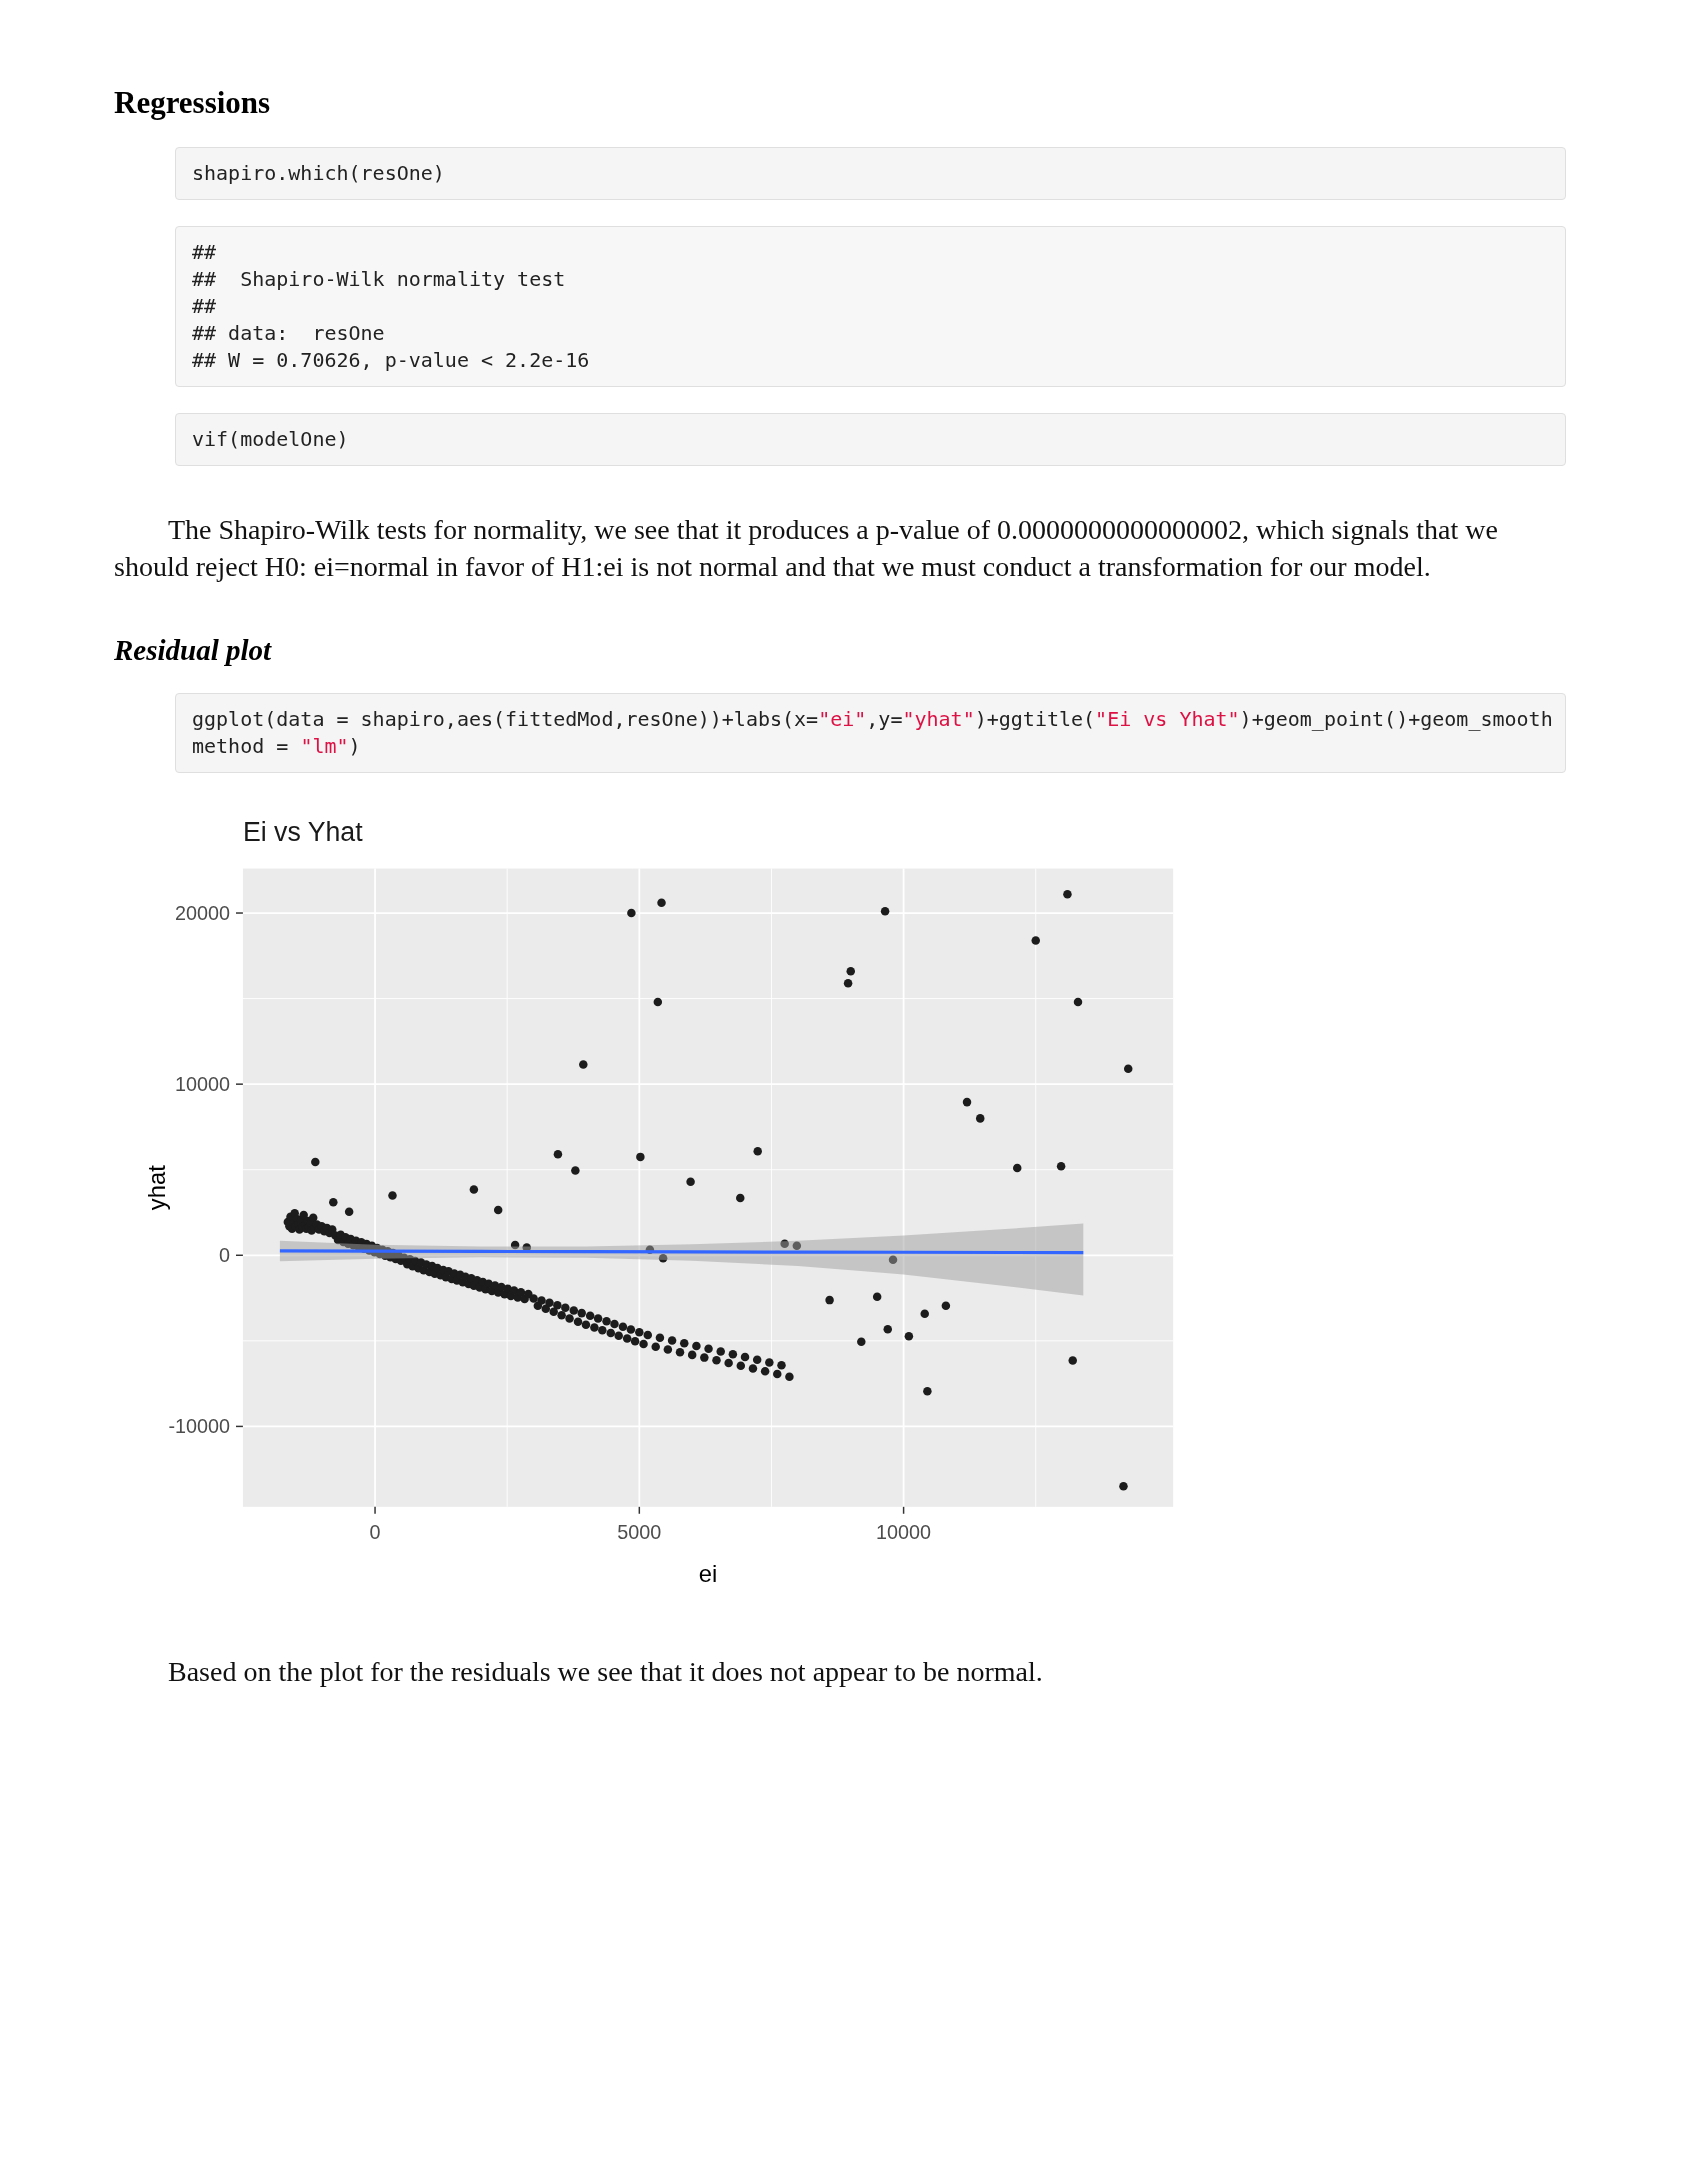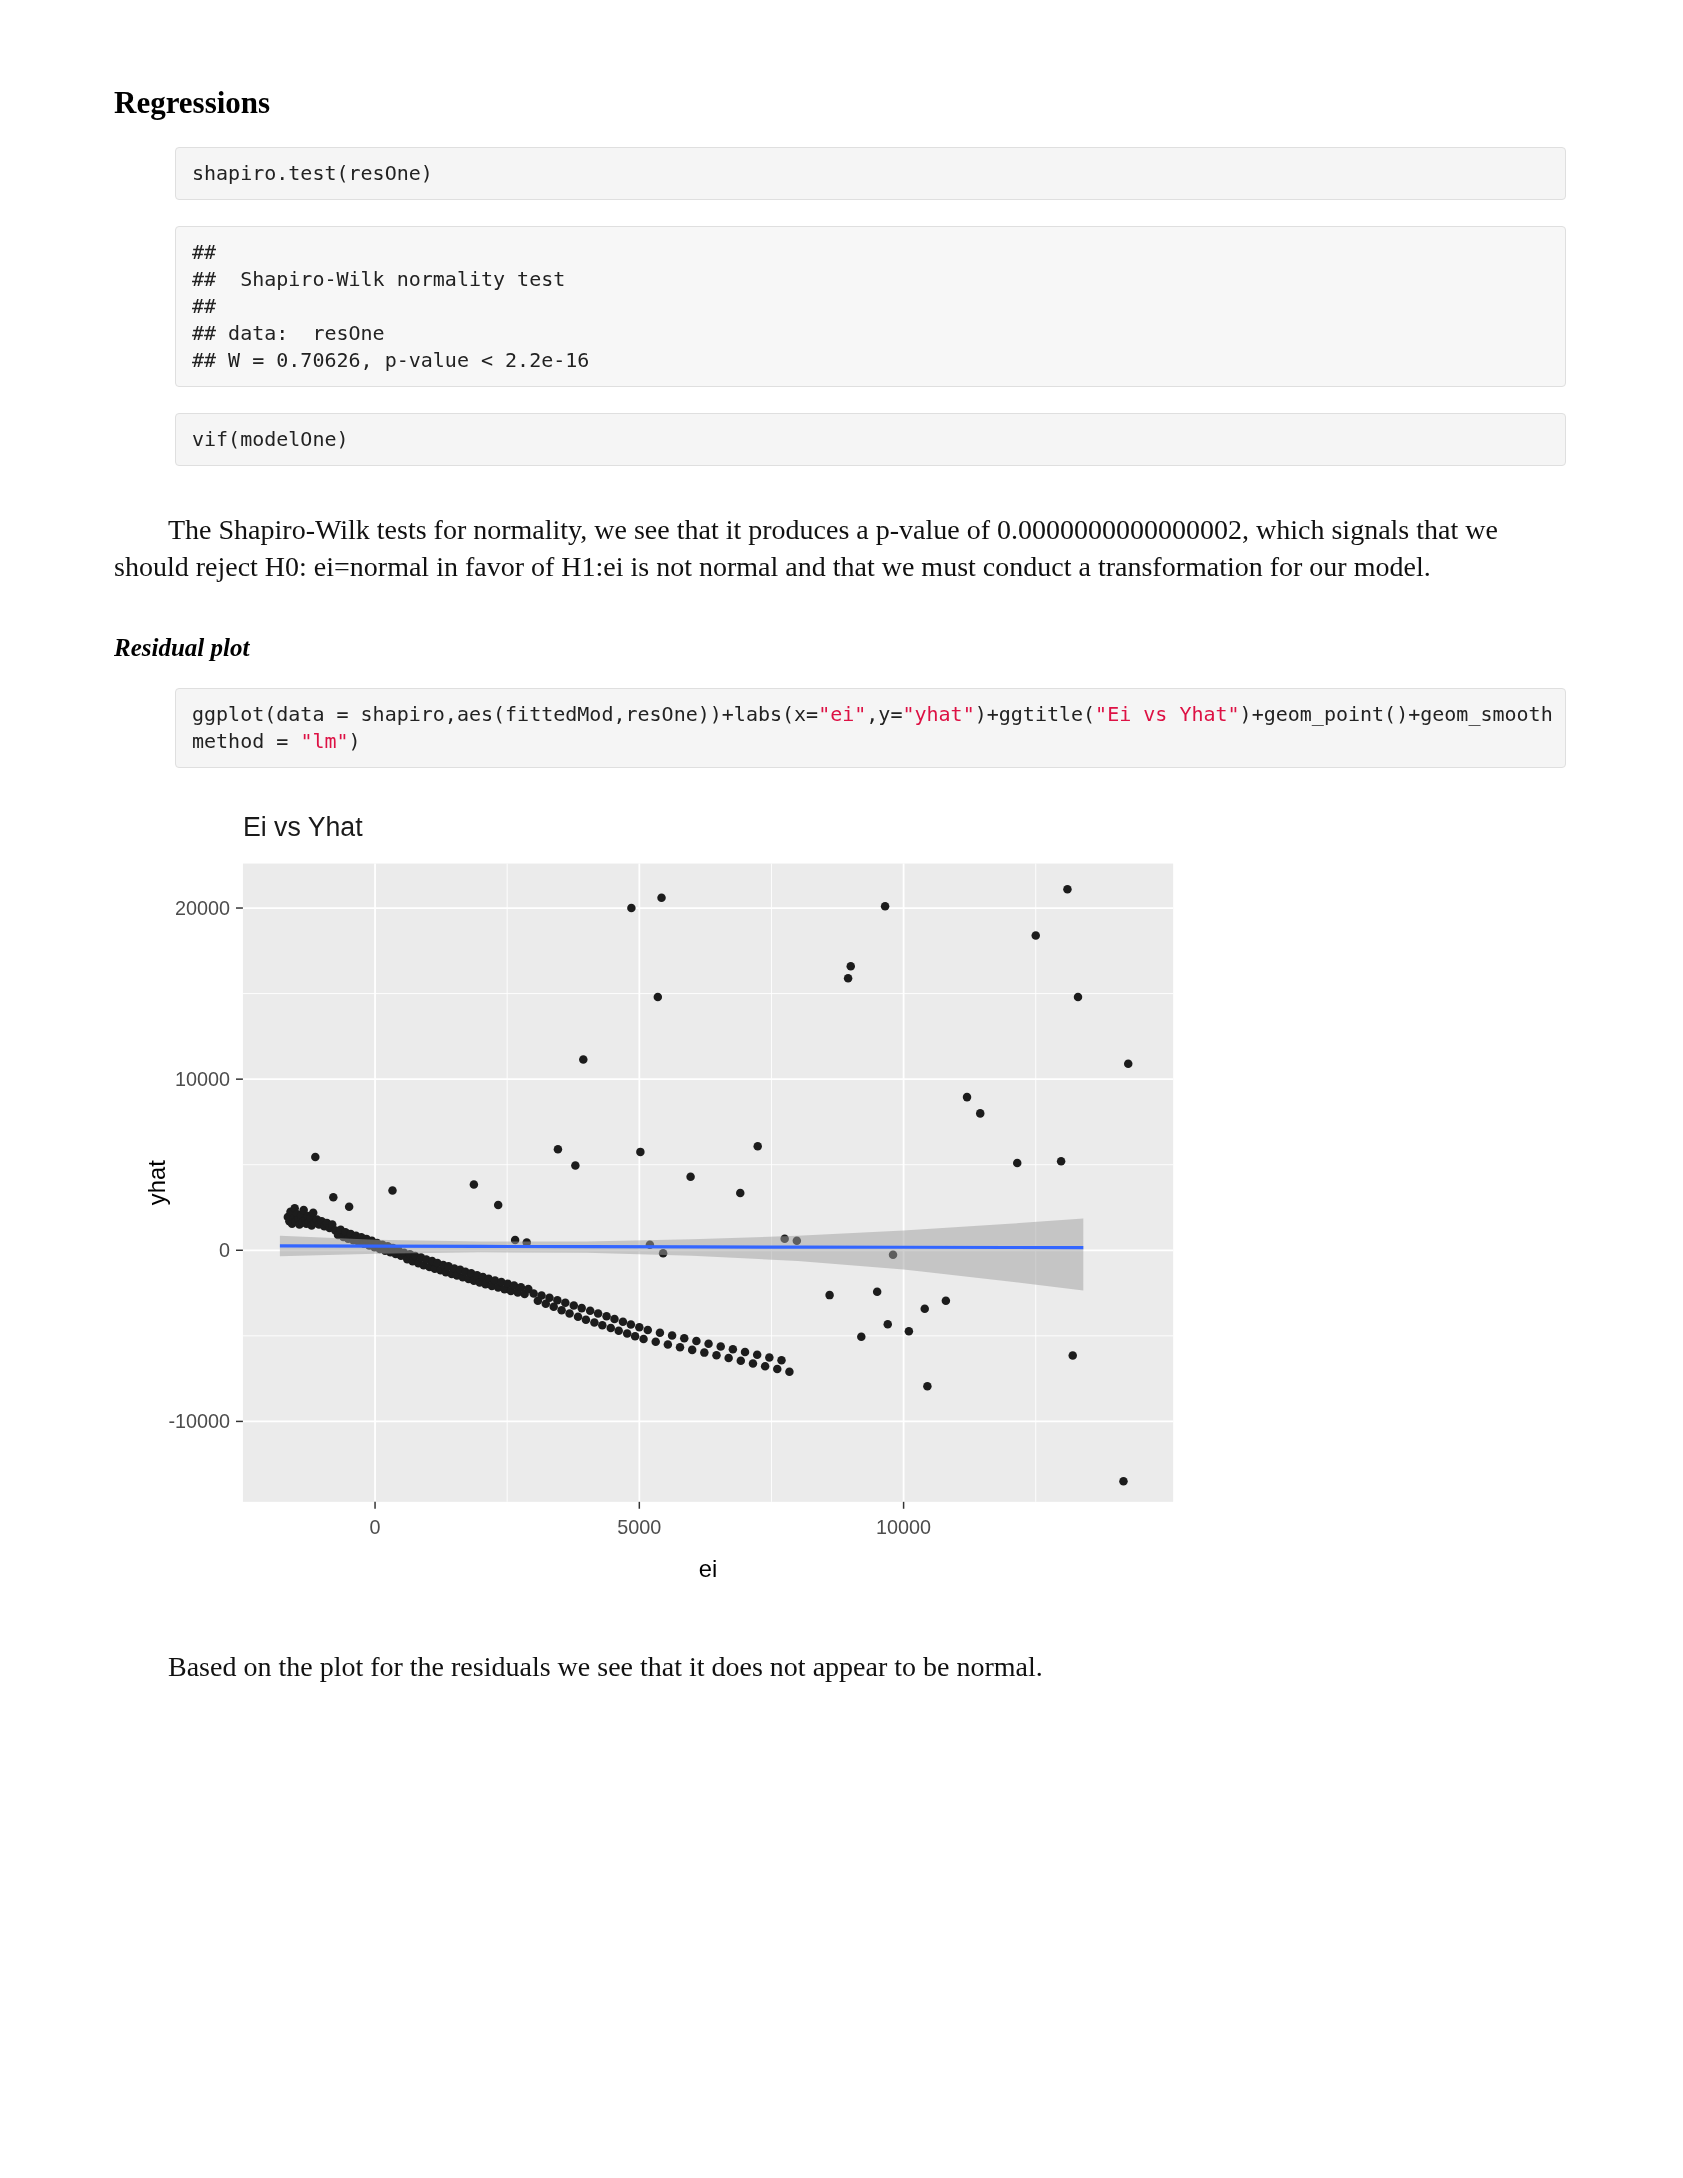--- a/index.html
+++ b/index.html
@@ -8,21 +8,21 @@
     padding:77px 129px 0 114px;background:#ffffff;
     font-family:"Liberation Serif", serif;color:#111;
     position:relative;overflow:hidden;
   }
   h1.doc-h1{
     font-family:"Liberation Serif", serif;
     font-size:31px;font-weight:bold;margin:8px 0 26px 0;color:#000;
   }
   h2.doc-h2{
     font-family:"Liberation Serif", serif;
-    font-size:25px;font-weight:bold;font-style:italic;margin:48px 0 26px 0;color:#000;
+    font-size:29px;font-weight:bold;font-style:italic;margin:48px 0 26px 0;color:#000;
   }
   p.doc-p{
     font-size:28px;line-height:1.32;margin:46px 0 0 0;
     width:1447px;text-indent:54px;color:#111;
   }
   .block{
     margin:0 0 26px 61px;width:1391px;box-sizing:border-box;
     background:#f5f5f5;border:1px solid #dfdfdf;border-radius:4px;
     padding:12px 10px 12px 16px;
   }
@@ -37,21 +37,21 @@
   svg text{font-family:"Liberation Sans", sans-serif;}
 </style>
 </head>
 <body>
 
 <div class="page">
 
   <h1 class="doc-h1">Regressions</h1>
 
   <div class="block code">
-    <pre><span>shapiro.test(resOne)</span></pre>
+    <pre><span>shapiro.which(resOne)</span></pre>
   </div>
 
   <div class="block output">
     <pre>## 
 ##  Shapiro-Wilk normality test
 ## 
 ## data:  resOne
 ## W = 0.70626, p-value &lt; 2.2e-16</pre>
   </div>
 

